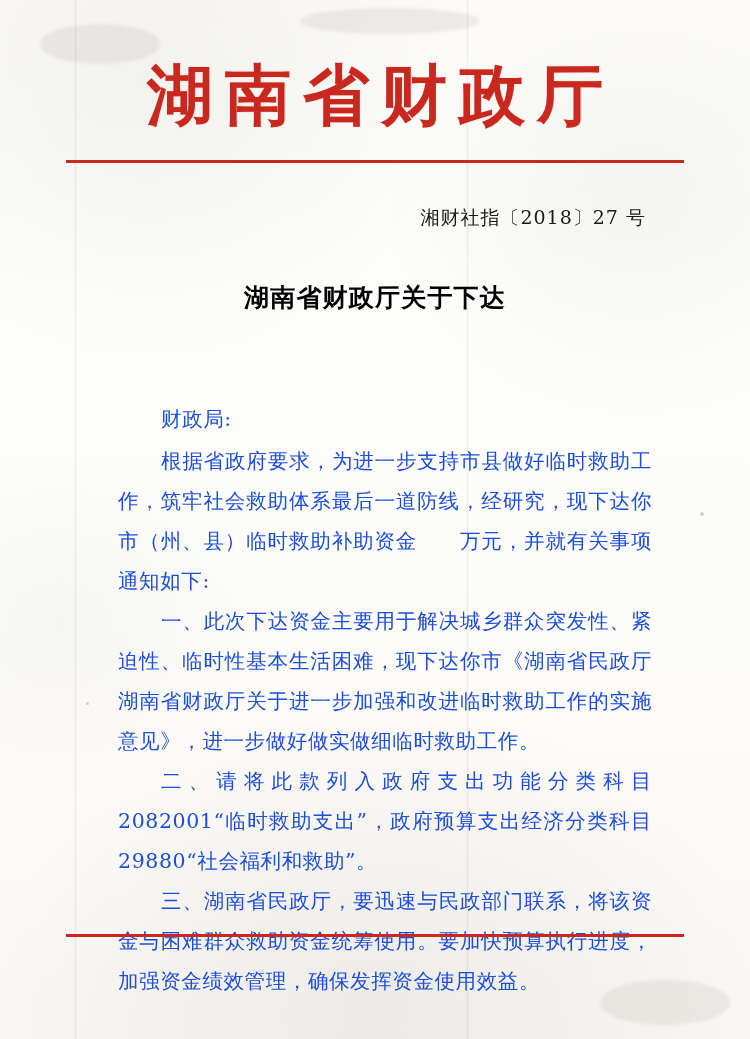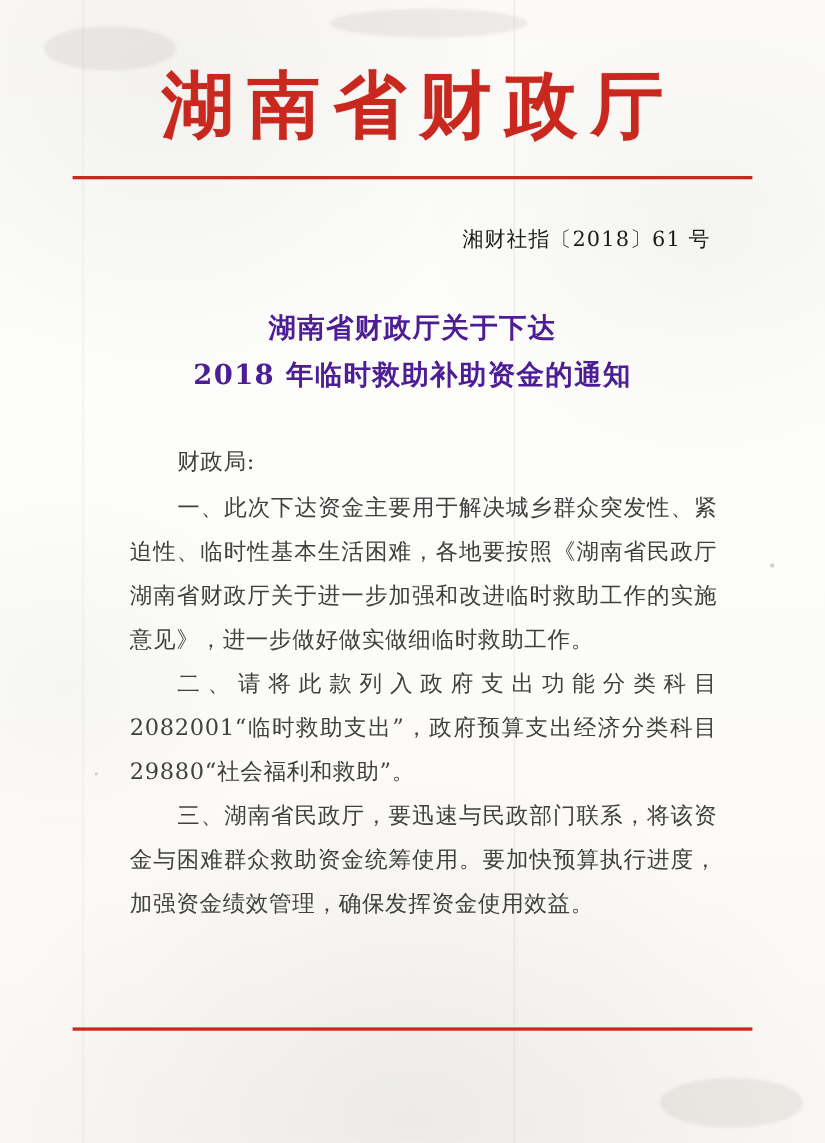--- a/index.html
+++ b/index.html
@@ -89,38 +89,38 @@
     font-family: "DejaVu Serif", "Liberation Serif", serif;
   }
 
   
   .title-block {
     position: absolute;
     left: 0;
     right: 0;
     top: 276px;
     text-align: center;
-    color: #4c1d95;
+    color: #000000;
     font-weight: 700;
     font-size: 25px;
     line-height: 1.72;
     letter-spacing: 1.2px;
     font-family: "DejaVu Serif", "Liberation Serif", serif;
   }
   .title-block .line { display: block; }
 
   
   .body-text {
     position: absolute;
     left: 118px;
     right: 98px;
     top: 400px;
     font-size: 20.5px;
     line-height: 1.95;
-    color: #404040;
+    color: #1d4ed8;
     letter-spacing: 0.6px;
     text-align: justify;
     font-family: "DejaVu Serif", "Liberation Serif", serif;
   }
   .salutation {
     margin: 0 0 2px 0;
     text-indent: 2.1em;
   }
   .para {
     margin: 0;
@@ -149,29 +149,29 @@
   <div class="mark" style="left:86px; top:702px; width:3px; height:3px;"></div>
 
   <div class="content">
 
     <div class="masthead">
       <div class="masthead-title">湖南省财政厅</div>
     </div>
 
     <div class="red-rule top"></div>
 
-    <div class="docnum">湘财社指〔2018〕61 号</div>
+    <div class="docnum">湘财社指〔2018〕27 号</div>
 
     <div class="title-block">
       <span class="line">湖南省财政厅关于下达</span>
-      <span class="line">2018 年临时救助补助资金的通知</span>
     </div>
 
     <div class="body-text">
       <p class="salutation">财政局:</p>
-      <p class="para">一、此次下达资金主要用于解决城乡群众突发性、紧迫性、临时性基本生活困难，各地要按照《湖南省民政厅　湖南省财政厅关于进一步加强和改进临时救助工作的实施意见》，进一步做好做实做细临时救助工作。</p>
+      <p class="para">根据省政府要求，为进一步支持市县做好临时救助工作，筑牢社会救助体系最后一道防线，经研究，现下达你市（州、县）临时救助补助资金　　万元，并就有关事项通知如下:</p>
+      <p class="para">一、此次下达资金主要用于解决城乡群众突发性、紧迫性、临时性基本生活困难，现下达你市《湖南省民政厅　湖南省财政厅关于进一步加强和改进临时救助工作的实施意见》，进一步做好做实做细临时救助工作。</p>
       <p class="para">二、请将此款列入政府支出功能分类科目 2082001“临时救助支出”，政府预算支出经济分类科目 29880“社会福利和救助”。</p>
       <p class="para">三、湖南省民政厅，要迅速与民政部门联系，将该资金与困难群众救助资金统筹使用。要加快预算执行进度，加强资金绩效管理，确保发挥资金使用效益。</p>
     </div>
 
     <div class="red-rule bottom"></div>
   </div>
 </div>
 
 </body></html>

